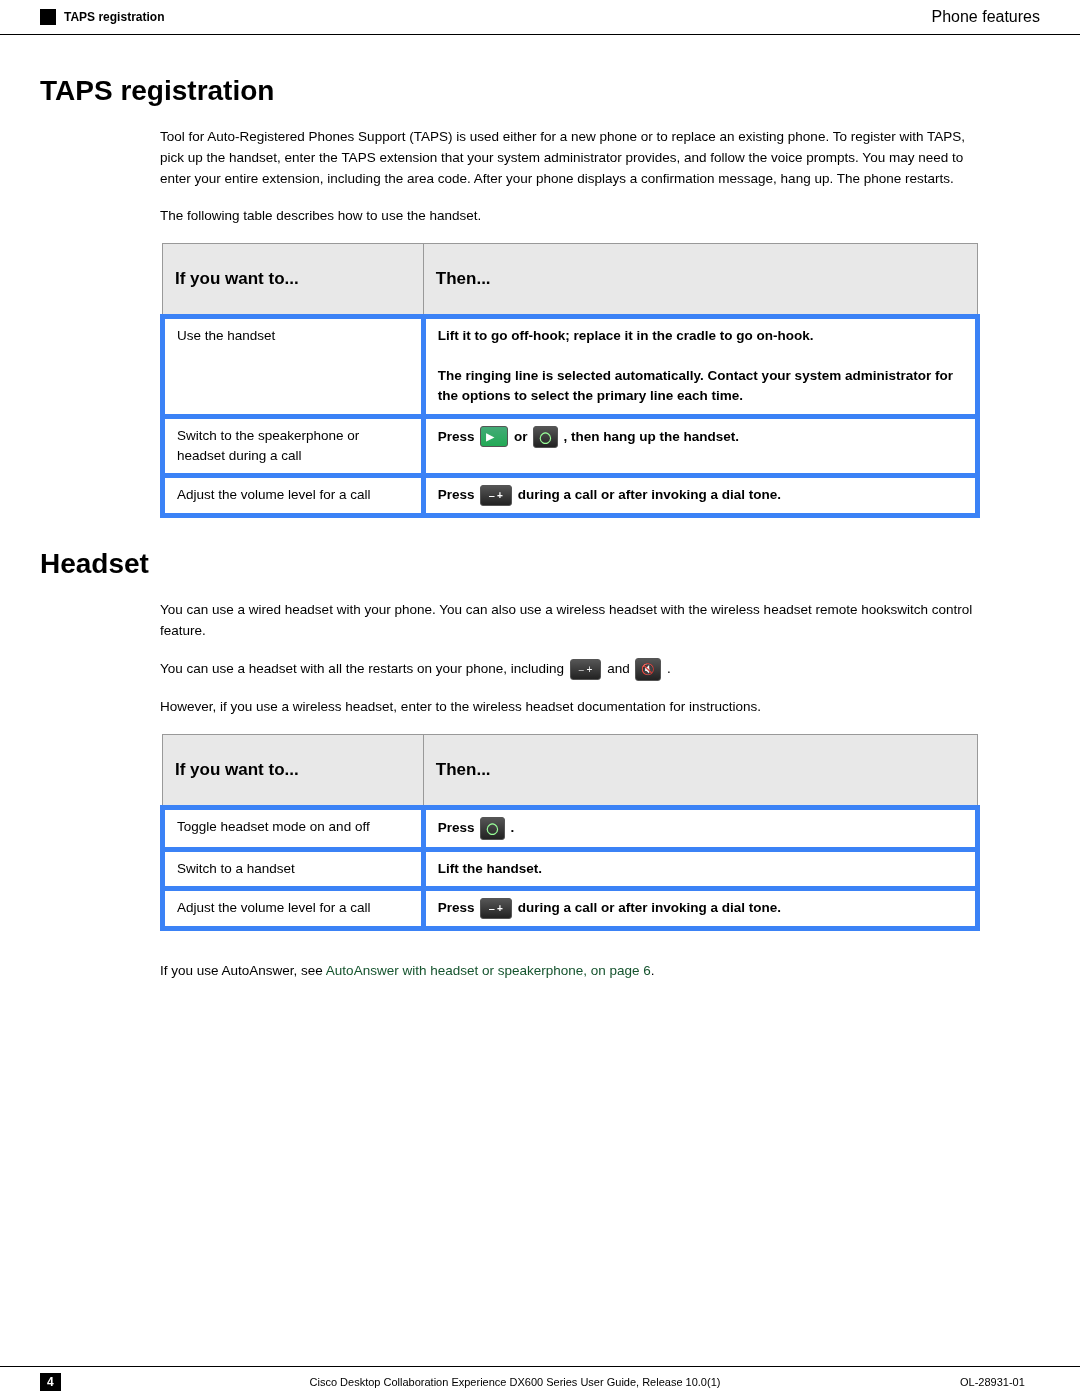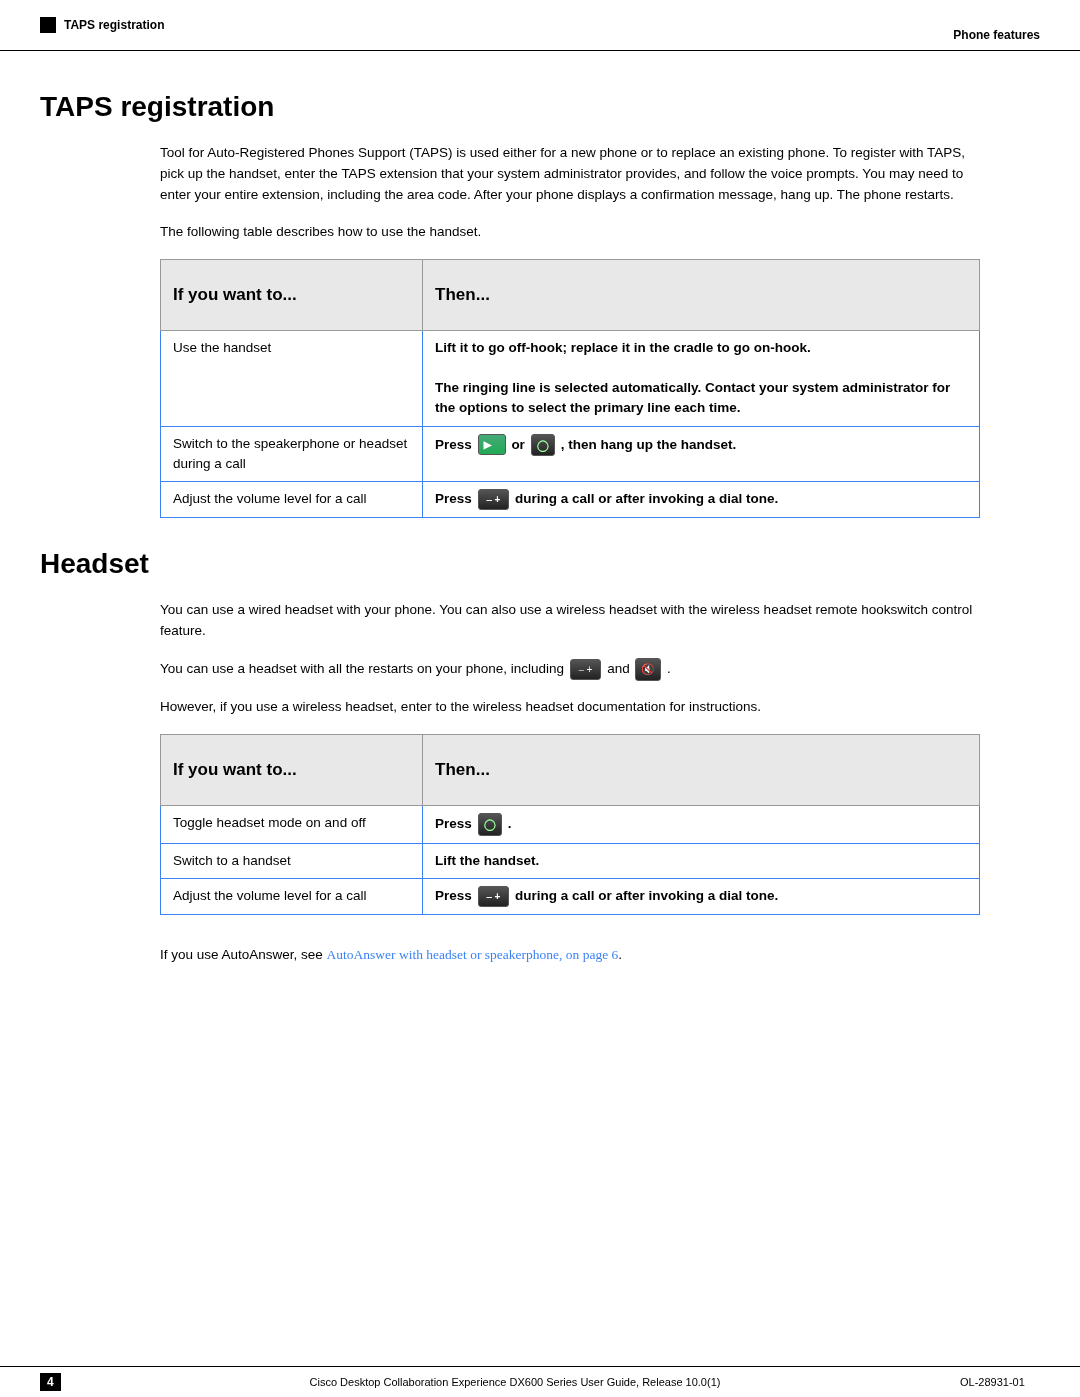--- a/index.html
+++ b/index.html
@@ -31,23 +31,22 @@
       width: 16px;
       height: 16px;
       background: #000;
       flex-shrink: 0;
     }
     .header-section-title {
       font-size: 12px;
       font-weight: bold;
     }
     .header-chapter-title {
-      font-size: 12px;
-      font-weight: bold;
-      margin-top: 20px;
+      font-size: 16px;
+      font-weight: normal;
     }
 
     
     .main-content {
       padding: 40px 40px 80px 40px;
     }
 
     
     .section-heading {
       font-size: 28px;
@@ -82,21 +81,21 @@
     table th {
       background: #e8e8e8;
       font-weight: bold;
       padding: 25px 12px;
       border: 1px solid #999;
       text-align: left;
       font-size: 17px;
     }
     table td {
       padding: 7px 12px;
-      border: 1px solid #3b82f6;
+      border: 5px solid #3b82f6;
       vertical-align: top;
       line-height: 1.5;
     }
     table td:first-child {
       width: 32%;
     }
     table td:last-child {
       width: 68%;
       font-weight: bold;
     }
@@ -141,23 +140,22 @@
       background: linear-gradient(to bottom, #555, #222);
       color: #fff;
       font-size: 11px;
       padding: 2px 5px;
       vertical-align: middle;
       margin: 0 2px;
     }
 
     
     a.doc-link {
-      color: #3b82f6;
+      color: #14532d;
       text-decoration: none;
-      font-family: Liberation Serif, serif;
     }
 
     
     .page-footer {
       position: absolute;
       bottom: 0;
       left: 0;
       right: 0;
       border-top: 1px solid #000;
       padding: 6px 40px;

